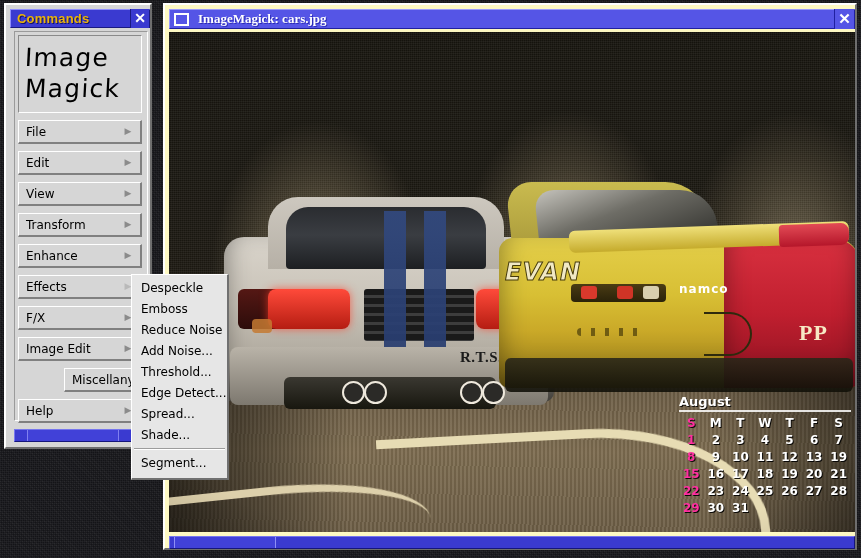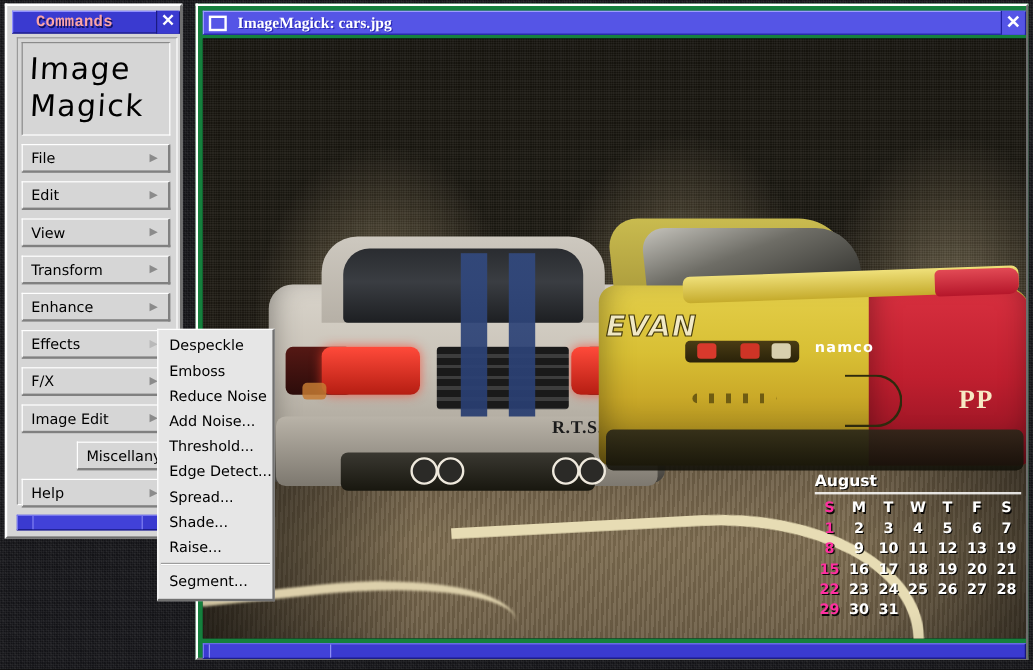--- a/index.html
+++ b/index.html
@@ -54,25 +54,25 @@
     display: flex;
     align-items: center;
     box-sizing: border-box;
     border-top: 1px solid #8f8fff;
     border-left: 1px solid #8f8fff;
     border-right: 1px solid #1a1a80;
     border-bottom: 1px solid #1a1a80;
   }
   #commands-title-text {
     flex: 1;
-    color: #fca5a5;
-    font-family: Liberation Mono, monospace;
+    color: #eab308;
+    font-family: Liberation Sans, sans-serif;
     font-weight: bold;
     font-size: 13px;
-    padding-left: 19px;
+    padding-left: 6px;
     letter-spacing: .2px;
     white-space: nowrap;
     text-shadow: 1px 1px 0 #111166;
   }
   .title-close {
     width: 19px; height: 19px;
     background: #3a3ad0;
     color: #ffffff;
     font-family: "Liberation Serif", serif;
     font-weight: bold;
@@ -206,21 +206,21 @@
     background: #9c9c9c;
     border-bottom: 1px solid #ffffff;
   }
 
   
   #image-window {
     position: absolute;
     left: 163px; top: 3px;
     width: 694px;
     height: 547px;
-    background: #15803d;
+    background: #fef9c3;
     box-sizing: border-box;
   }
   #image-titlebar {
     position: absolute;
     left: 4px; top: 4px;
     width: 686px; height: 20px;
     background: #5555e6;
     display: flex;
     align-items: center;
     box-sizing: border-box;
@@ -761,16 +761,15 @@
 
 <div id="effects-menu">
   <div class="mi">Despeckle</div>
   <div class="mi">Emboss</div>
   <div class="mi">Reduce Noise</div>
   <div class="mi">Add Noise...</div>
   <div class="mi">Threshold...</div>
   <div class="mi">Edge Detect...</div>
   <div class="mi">Spread...</div>
   <div class="mi">Shade...</div>
-  <div class="mi">Raise...</div>
   <div class="mi-sep"></div>
   <div class="mi">Segment...</div>
 </div>
 
 </body></html>

